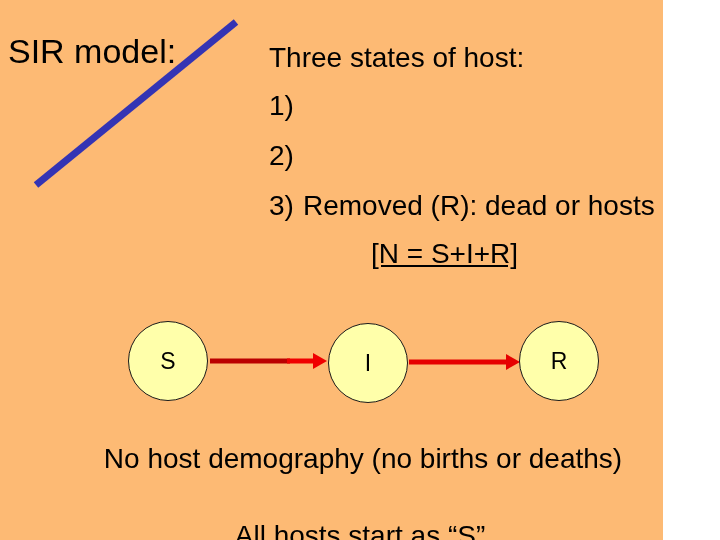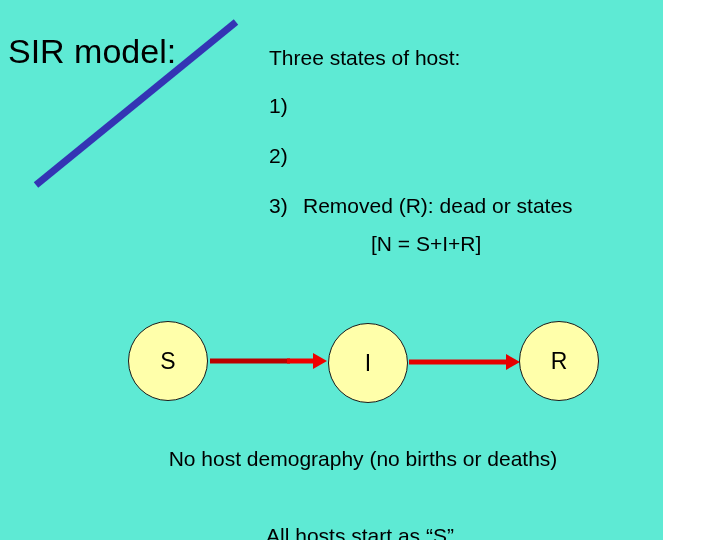--- a/index.html
+++ b/index.html
@@ -7,43 +7,43 @@
     padding: 0;
     width: 720px;
     height: 540px;
     overflow: hidden;
     background: #ffffff;
   }
   .slide {
     position: relative;
     width: 663px;
     height: 540px;
-    background: #5eead4;
+    background: #fdba74;
     font-family: "Liberation Sans", "DejaVu Sans", sans-serif;
     color: #000000;
   }
   .abs { position: absolute; }
   .title {
     left: 8px;
     top: 31px;
     font-size: 34px;
     line-height: 40px;
     letter-spacing: 0px;
     white-space: nowrap;
   }
   .bodytext {
-    font-size: 21px;
+    font-size: 28px;
     line-height: 34px;
     white-space: nowrap;
   }
   .intro   { left: 269px; top: 41px; }
   .state-1 { left: 269px; top: 89px; }
   .state-2 { left: 269px; top: 139px; }
   .state-3 { left: 269px; top: 189px; }
-  .equation{ left: 371px; top: 227px; }
+  .equation{ left: 371px; top: 237px; text-decoration: underline; }
   .state-row { display: flex; }
   .state-num { display: inline-block; width: 34px; flex: 0 0 34px; }
   .footer-1 { left: 8px; width: 710px; top: 442px; text-align: center; }
   .footer-2 { left: 0; width: 720px; top: 492px; text-align: center; margin-top: 27px; }
   .svg-layer {
     position: absolute;
     left: 0;
     top: 0;
     width: 720px;
     height: 540px;
@@ -83,21 +83,21 @@
   <div class="abs bodytext state-1 state-row">
     <span class="state-num">1)</span>
   </div>
 
   <div class="abs bodytext state-2 state-row">
     <span class="state-num">2)</span>
   </div>
 
   <div class="abs bodytext state-3 state-row">
     <span class="state-num">3)</span>
-    <span>Removed (R): dead or states</span>
+    <span>Removed (R): dead or hosts</span>
   </div>
 
   <div class="abs bodytext equation">[N = S+I+R]</div>
 
   <svg class="svg-layer">
 
     <g>
       <line x1="210" y1="361" x2="290" y2="361" stroke-width="5" stroke="#BB0000"></line>
       <line x1="287" y1="361" x2="314" y2="361" stroke-width="5" stroke="#F00000"></line>
       <polygon points="313,353 313,369 327,361" fill="#F00000"></polygon>

